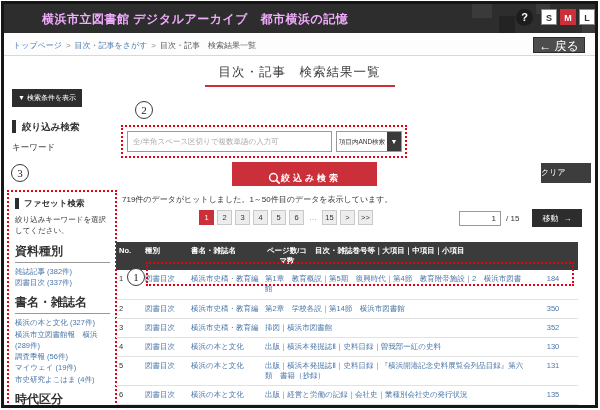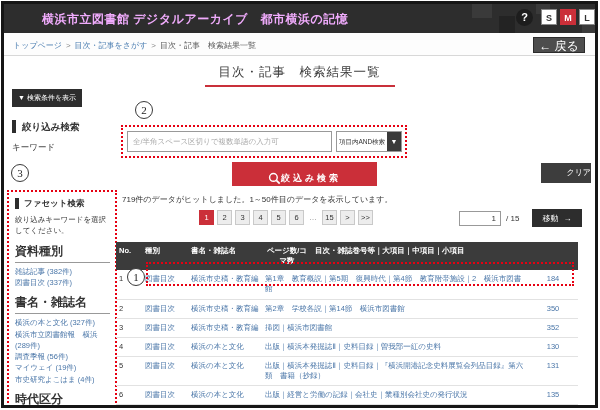--- a/index.html
+++ b/index.html
@@ -38,21 +38,21 @@
   .and-sel{position:absolute;left:332px;top:127px;width:66px;height:21px;border:1px solid #999;background:#fff;display:flex;cursor:pointer;}
   .and-sel-label{flex:1;font-size:6.5px;color:#333;text-align:center;line-height:19px;white-space:nowrap;overflow:hidden;}
   .and-sel-btn{width:14px;background:#3a3a3a;color:#fff;font-size:7px;text-align:center;line-height:19px;}
   .ann-mark{position:absolute;width:18px;height:18px;border:1px solid #3a3a3a;border-radius:50%;background:#fff;font-family:"Liberation Serif","DejaVu Serif",serif;font-size:11px;color:#222;text-align:center;line-height:17px;z-index:30;}
   .mark2{left:131px;top:97px;}
   .mark3{left:7px;top:160px;}
   .mark1{left:123px;top:264px;}
 
   .search-btn{position:absolute;left:228px;top:158px;width:145px;height:24px;background:var(--accent,#cb2f39);color:#fff;border:none;display:flex;align-items:flex-end;justify-content:center;cursor:pointer;}
   .search-btn .lbl{font-size:9px;font-weight:bold;letter-spacing:3px;}
-  .clear-btn{position:absolute;left:537px;top:159px;width:50px;height:20px;background:#3d3d3d;color:#fff;font-size:8px;text-align:right;line-height:20px;cursor:pointer;}
+  .clear-btn{position:absolute;left:537px;top:159px;width:50px;height:20px;background:#3d3d3d;color:#fff;font-size:8px;text-align:left;line-height:20px;cursor:pointer;}
 
   
   .facet{position:absolute;left:3px;top:186px;width:110px;height:217px;border:2px dotted #e60012;padding:6px 5px 4px 6px;overflow:hidden;background:#fff;}
   .facet-title{font-size:8.5px;font-weight:bold;color:#333;border-left:4px solid #2d2d2d;padding-left:5px;line-height:11px;margin-bottom:6px;}
   .facet-instr{font-size:7.5px;color:#333;line-height:1.45;margin-bottom:5px;}
   .facet-group-title{font-size:12px;font-weight:bold;color:#333;border-bottom:1px solid #999;padding-bottom:2px;margin:6px 0 3px 0;}
   .facet-link{font-size:7.5px;color:#4a76a8;line-height:1.5;cursor:pointer;}
 
   
   .summary{position:absolute;left:118px;top:190px;font-size:8px;color:#333;}

